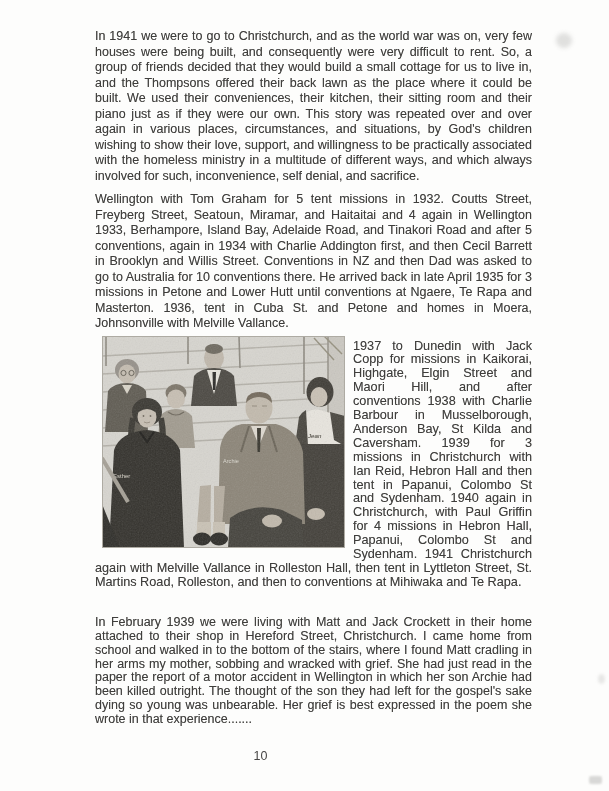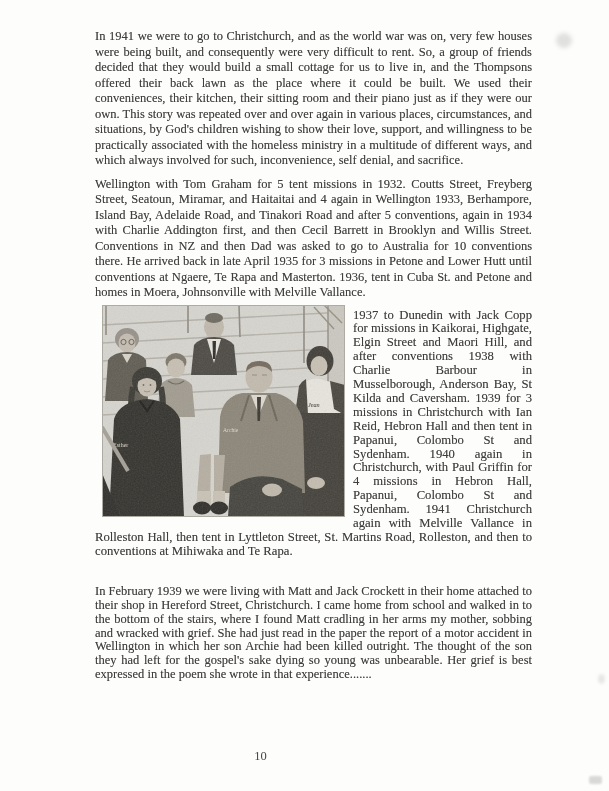--- a/index.html
+++ b/index.html
@@ -2,21 +2,21 @@
 <html><head>
 <meta charset="utf-8">
 <style>
   html,body{margin:0;padding:0;}
   body{
     width:609px;height:791px;background:#ffffff;
     font-family:"Liberation Sans","DejaVu Sans",sans-serif;
     -webkit-font-smoothing:antialiased;
   }
   .page{
-    position:relative;width:609px;height:791px;background:#fdfdfc;overflow:hidden;font-family:Liberation Serif, serif;
+    position:relative;width:609px;height:791px;background:#fdfdfc;overflow:hidden;
   }
   .content{
     position:absolute;left:95px;top:29px;width:437px;
     font-size:12.5px;color:#3f3e3c;text-align:justify;
     text-shadow:0 0 0.4px rgba(63,62,60,0.45);
   }
   .para{margin:0 0 8px 0;}
   .p-top{line-height:15.5px;}
   .p-bottom{line-height:13.9px;}
   .with-photo{margin-bottom:26px;font-size:12.7px;}

